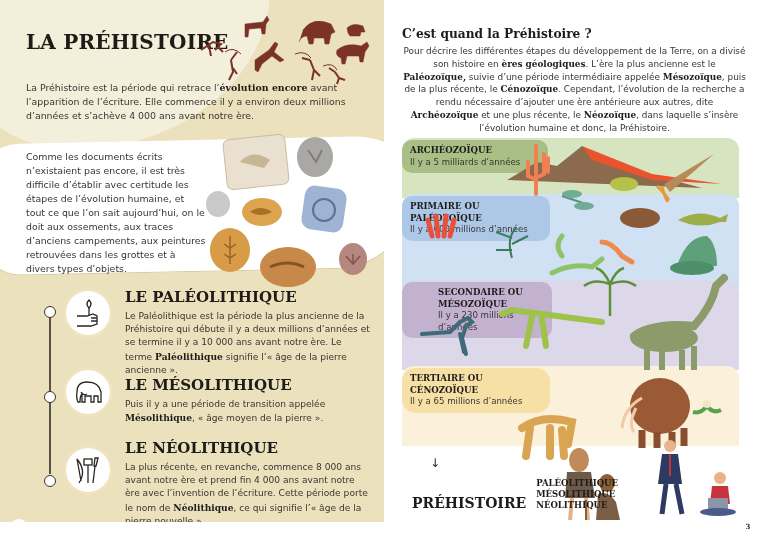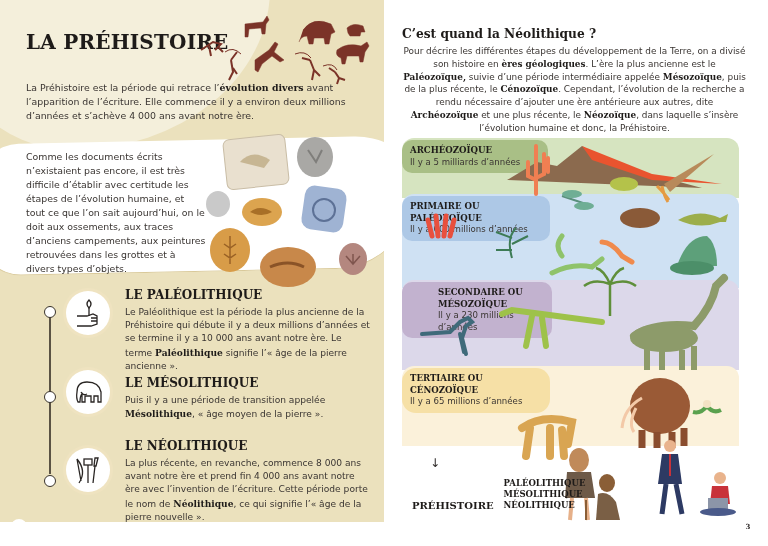--- a/index.html
+++ b/index.html
@@ -16,41 +16,41 @@
   .intro b { font-family: "DejaVu Serif", serif; font-weight: bold; color: #1e1b19; }
 
   .white-blob { position: absolute; left: -20px; top: 140px; width: 425px; height: 132px; background: #fff; border-radius: 40px 50px 70px 40px / 40px 30px 60px 40px; border-bottom: 1.5px solid #d9c99a; transform: rotate(-1.2deg); }
   .docs-text { position: absolute; left: 26px; top: 150px; width: 180px; font-size: 9.4px; line-height: 14px; color: #3a3532; }
   .fossils { position: absolute; left: 200px; top: 132px; width: 180px; height: 160px; }
 
   .timeline-line { position: absolute; left: 49px; top: 306px; width: 2px; height: 168px; background: #5a5243; }
   .tl-dot { position: absolute; left: 44px; width: 12px; height: 12px; border-radius: 50%; background: #fff; border: 1.5px solid #3a342c; }
   .tl-icon { position: absolute; left: 66px; width: 44px; height: 44px; border-radius: 50%; background: #fff; box-shadow: 0 0 0 3px #efe3c0; display: flex; align-items: center; justify-content: center; }
   .period { position: absolute; left: 125px; width: 245px; }
-  .period h3 { font-family: "DejaVu Serif", serif; font-weight: bold; font-size: 12px; color: #1e1b19; margin-bottom: 4px; }
+  .period h3 { font-family: "DejaVu Serif", serif; font-weight: bold; font-size: 15px; color: #1e1b19; margin-bottom: 4px; }
   .period p { font-size: 9.1px; line-height: 13.2px; color: #3a3532; }
   .period p b { font-family: "DejaVu Serif", serif; font-weight: bold; color: #1e1b19; }
 
   .pagenum { position: absolute; width: 16px; height: 16px; border-radius: 50%; background: #fff; font-family: "DejaVu Serif", serif; font-weight: bold; font-size: 7px; display: flex; align-items: center; justify-content: center; }
 
   
   .page-right { position: relative; width: 384px; height: 546px; background: #fff; }
   .right-title { position: absolute; left: 18px; top: 27px; font-family: "DejaVu Serif", serif; font-weight: bold; font-size: 12.2px; color: #1e1b19; }
   .right-intro { position: absolute; left: 18px; top: 45px; width: 345px; font-size: 8.9px; line-height: 12.8px; color: #3a3532; text-align: center; }
   .right-intro b { font-family: "DejaVu Serif", serif; font-weight: bold; color: #1e1b19; }
 
   .eras { position: absolute; left: 18px; top: 138px; width: 337px; height: 393px; border-radius: 12px; overflow: hidden; }
   .era { position: absolute; left: 0; width: 100%; }
   .era-label { position: absolute; left: 0; padding: 5px 8px 5px 8px; border-radius: 10px; font-size: 8.6px; line-height: 11.5px; color: #3a3532; }
   .era-label h4 { font-family: "DejaVu Serif", serif; font-weight: bold; font-size: 8.6px; color: #1e1b19; }
   .ills { position: absolute; inset: 0; pointer-events: none; }
 
   .preh-row { position: absolute; left: 10px; top: 340px; display: flex; align-items: flex-end; gap: 10px; }
   .preh-arrow { position: absolute; left: 28px; top: 318px; font-size: 12px; color: #2a2624; }
-  .preh-label { font-family: "DejaVu Serif", serif; font-weight: bold; font-size: 10px; color: #1e1b19; }
+  .preh-label { font-family: "DejaVu Serif", serif; font-weight: bold; font-size: 14px; color: #1e1b19; }
   .preh-list { font-family: "DejaVu Serif", serif; font-weight: bold; font-size: 8.5px; line-height: 11px; color: #1e1b19; }
 </style>
 </head>
 <body>
 
 <div class="spread">
 
   <div class="page-left">
     <div class="left-glow"></div>
 
@@ -72,21 +72,21 @@
         <path d="M6 40 l12 -8 l8 2 l-6 6 M14 36 l2 10 M24 38 l4 4" fill="none" stroke-width="2"></path>
         <path d="M36 50 l2 12 l-4 8 M38 58 l4 6 M36 50 l6 -8" fill="none" stroke-width="2"></path>
         <path d="M30 42 q8 -6 16 2" fill="none" stroke-width="1"></path>
         <path d="M115 50 l4 10 l-2 10 M119 60 l6 6 M115 50 l-8 -2" fill="none" stroke-width="2"></path>
         <path d="M100 44 q10 -4 16 4" fill="none" stroke-width="1"></path>
         <path d="M140 62 l4 6 l-2 6 M144 68 l6 2 M140 62 l-6 -4" fill="none" stroke-width="2"></path>
         <path d="M128 56 q10 -4 14 4" fill="none" stroke-width="1"></path>
       </g>
     </svg>
 
-    <p class="intro"><span>La Préhistoire est la période qui retrace l’</span><b>évolution divers</b><span> avant l’apparition de l’écriture. Elle commence il y a environ deux millions d’années et s’achève 4 000 ans avant notre ère.</span></p>
+    <p class="intro"><span>La Préhistoire est la période qui retrace l’</span><b>évolution encore</b><span> avant l’apparition de l’écriture. Elle commence il y a environ deux millions d’années et s’achève 4 000 ans avant notre ère.</span></p>
 
     <div class="white-blob"></div>
     <p class="docs-text">Comme les documents écrits n’existaient pas encore, il est très difficile d’établir avec certitude les étapes de l’évolution humaine, et tout ce que l’on sait aujourd’hui, on le doit aux ossements, aux traces d’anciens campements, aux peintures retrouvées dans les grottes et à divers types d’objets.</p>
 
     <svg class="fossils" viewBox="0 0 180 160">
       <rect x="25" y="5" width="62" height="50" rx="6" fill="#e9e0cf" stroke="#c9bda6" transform="rotate(-6 56 30)"></rect>
       <path d="M40 30 q12 -14 30 -2 l-6 8 z" fill="#c7b693"></path>
       <ellipse cx="115" cy="25" rx="18" ry="20" fill="#a9a8a5"></ellipse>
       <path d="M108 18 l8 12 l6 -12" stroke="#7f7e7b" fill="none" stroke-width="2"></path>
       <ellipse cx="18" cy="72" rx="12" ry="13" fill="#c9c9c9"></ellipse>
@@ -141,21 +141,21 @@
     </div>
     <div class="period" style="top:439px">
       <h3>LE NÉOLITHIQUE</h3>
       <p><span>La plus récente, en revanche, commence 8 000 ans avant notre ère et prend fin 4 000 ans avant notre ère avec l’invention de l’écriture. Cette période porte le nom de </span><b>Néolithique</b><span>, ce qui signifie l’« âge de la pierre nouvelle ».</span></p>
     </div>
 
     <div class="pagenum" style="left:11px; top:519px">2</div>
   </div>
 
   <div class="page-right">
-    <h2 class="right-title">C’est quand la Néolithique ?</h2>
+    <h2 class="right-title">C’est quand la Préhistoire ?</h2>
     <p class="right-intro">
       <span>Pour décrire les différentes étapes du développement de la Terre, on a divisé son histoire en </span><b>ères géologiques</b><span>. L’ère la plus ancienne est le </span><b>Paléozoïque,</b><span> suivie d’une période intermédiaire appelée </span><b>Mésozoïque</b><span>, puis de la plus récente, le </span><b>Cénozoïque</b><span>. Cependant, l’évolution de la recherche a rendu nécessaire d’ajouter une ère antérieure aux autres, dite </span><b>Archéozoïque</b><span> et une plus récente, le </span><b>Néozoïque</b><span>, dans laquelle s’insère l’évolution humaine et donc, la Préhistoire.</span>
     </p>
 
     <div class="eras">
 
       <div class="era" style="top:0; height:60px; background:#d6e4c0;">
         <div class="era-label" style="top:2px; width:146px; background:#a9bf86;">
           <h4>ARCHÉOZOÏQUE</h4>
           <div>Il y a 5 milliards d’années</div>

